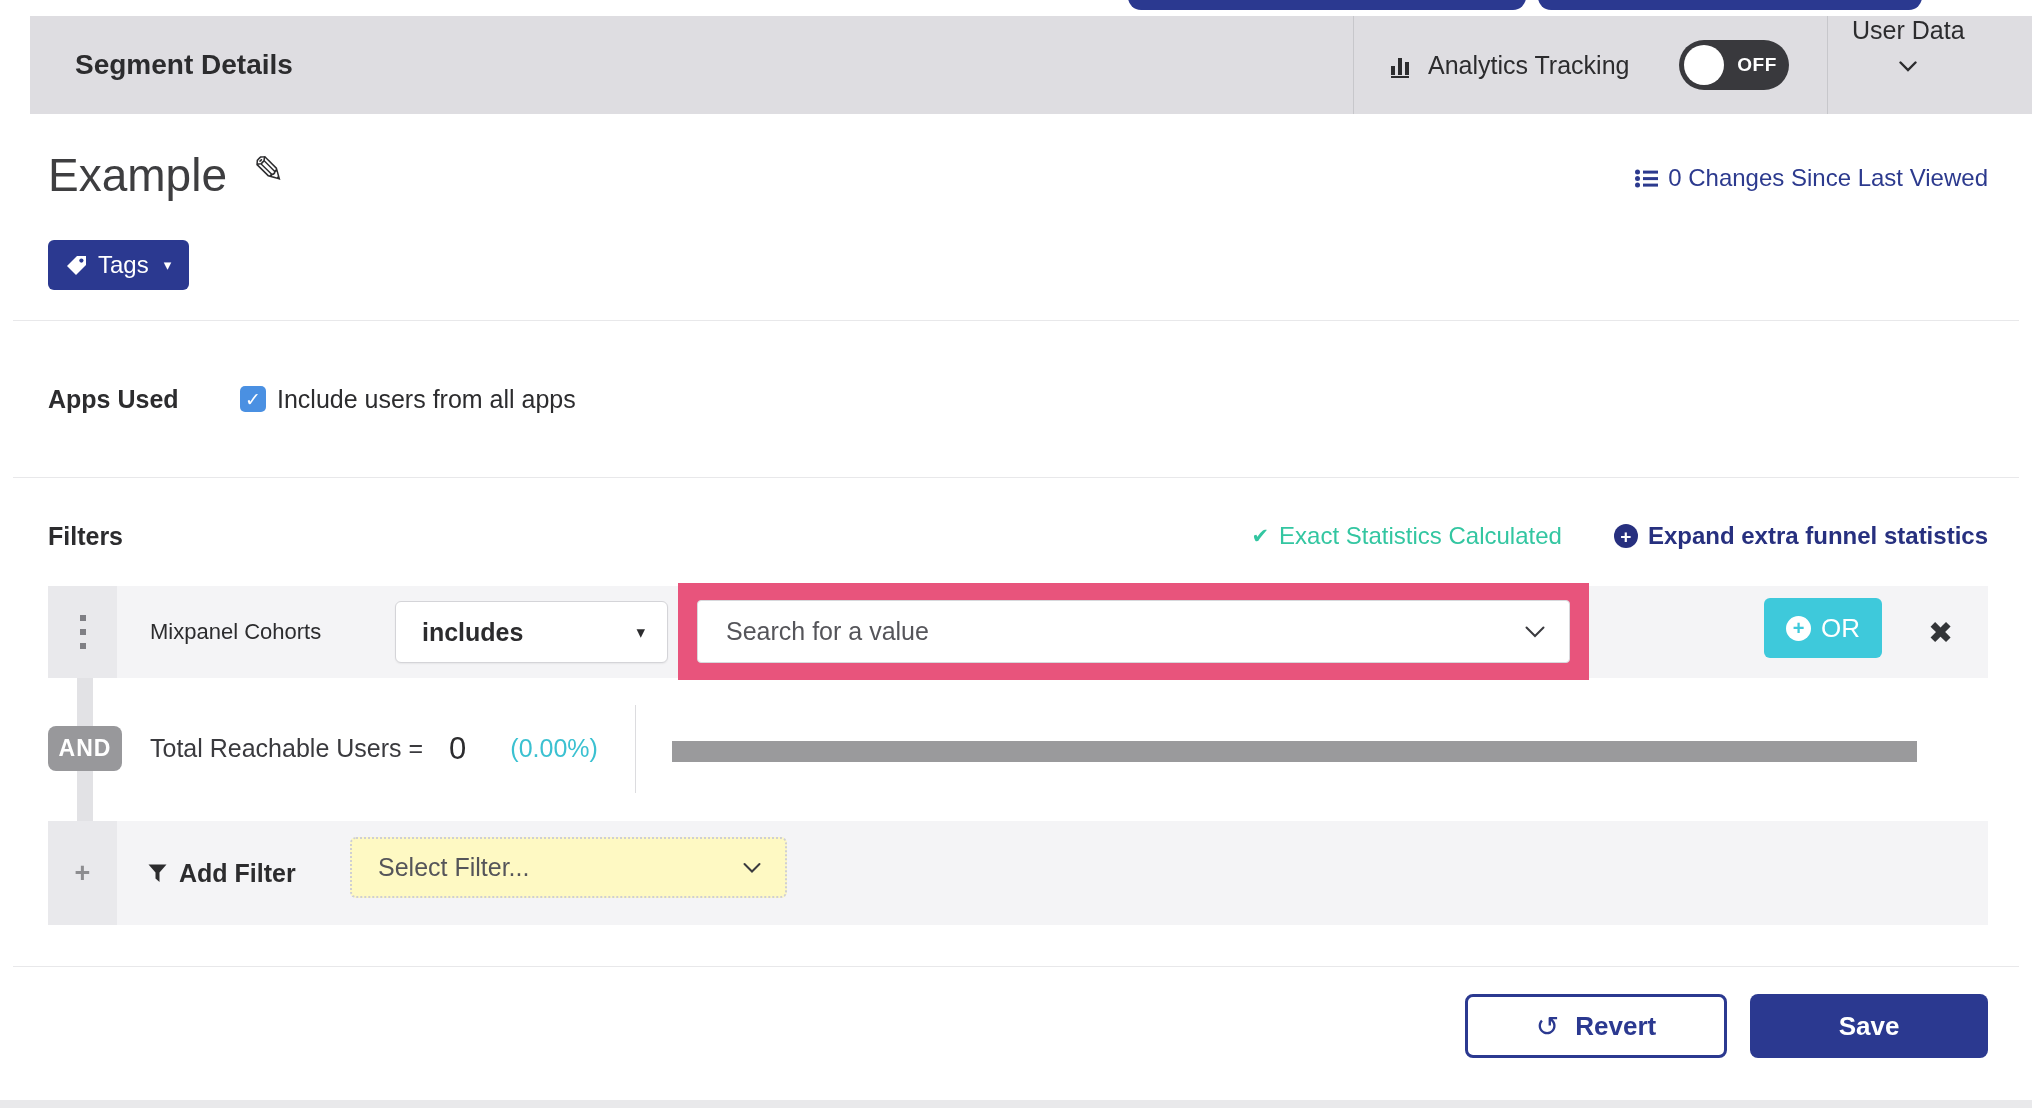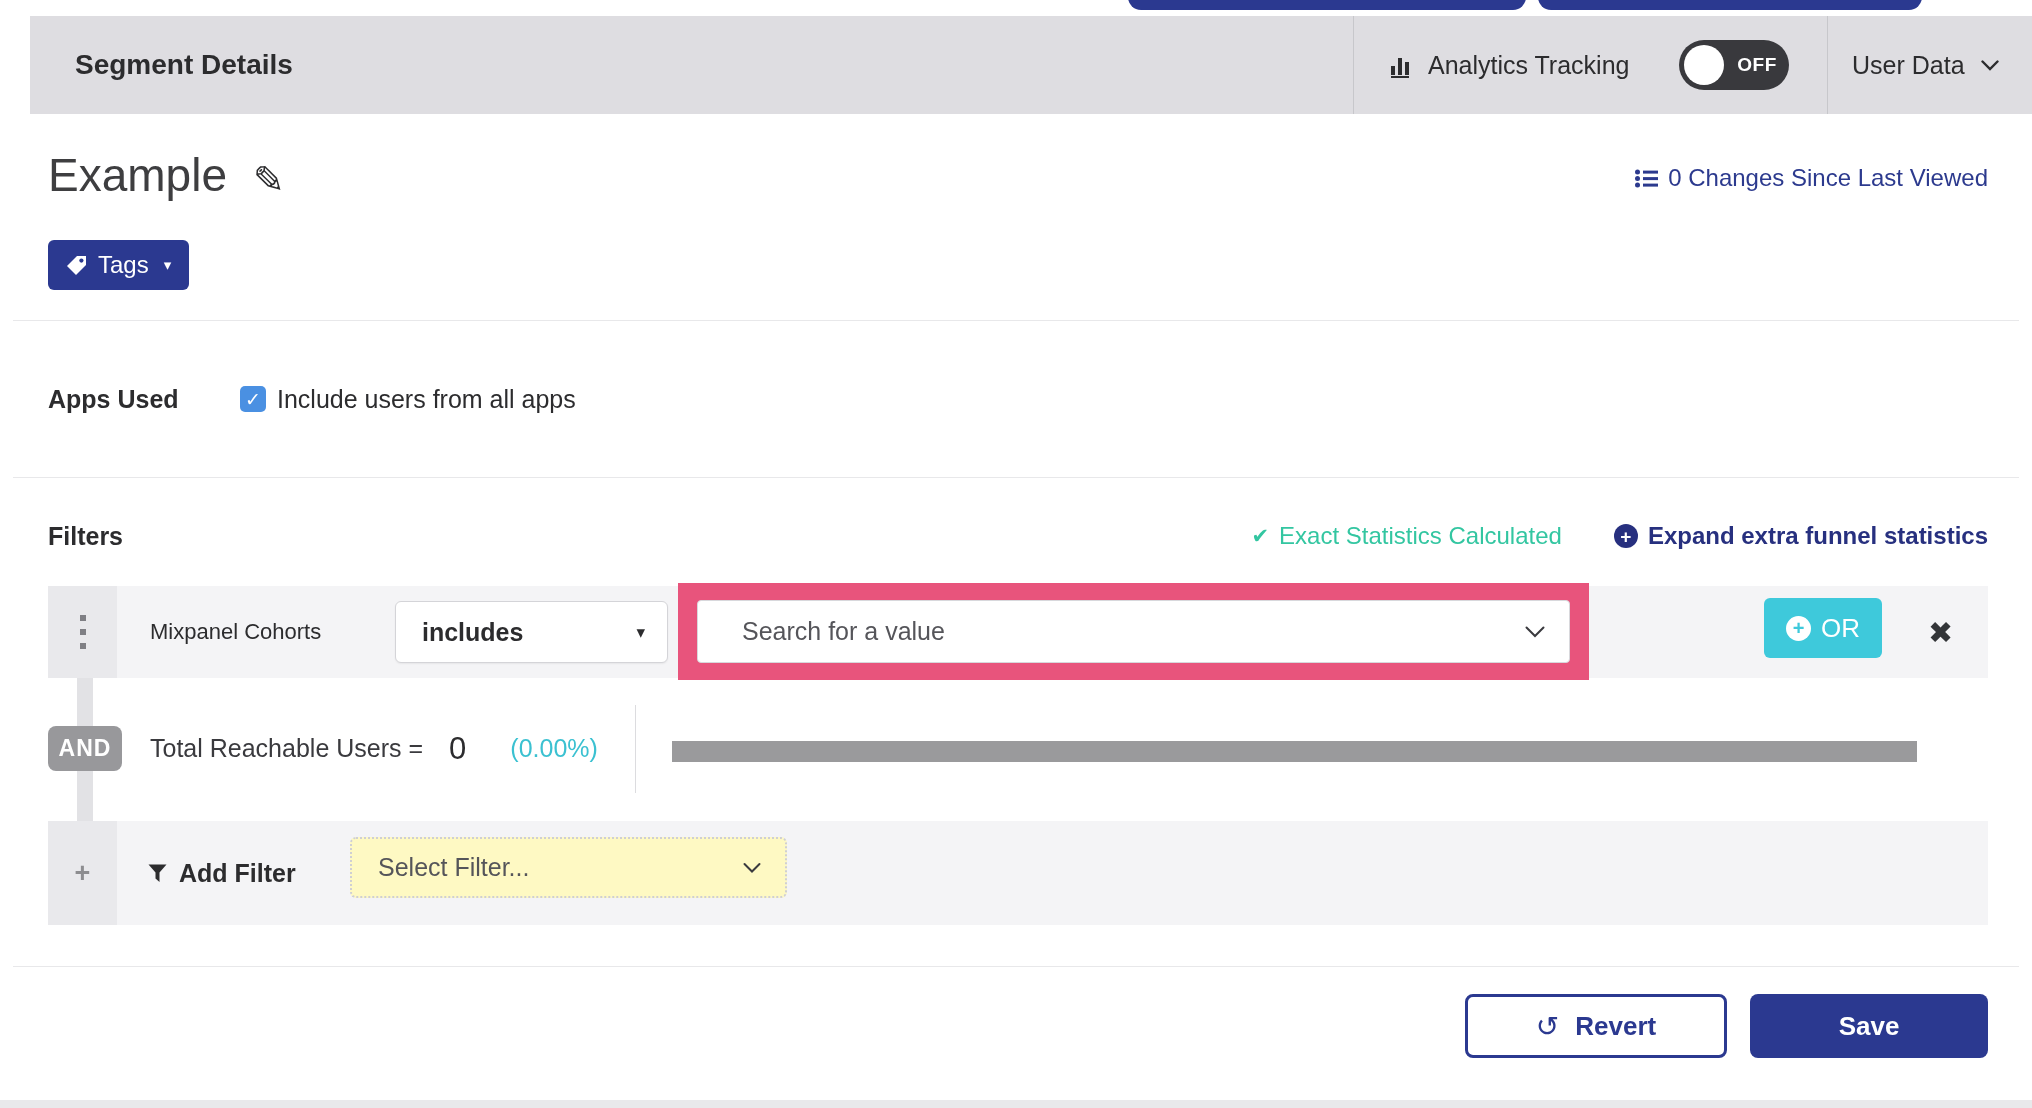--- a/index.html
+++ b/index.html
@@ -19,25 +19,25 @@
   .hdr-div { position: absolute; top: 0; width: 1px; height: 98px; background: #c7c7cb; }
   .hdr-div1 { left: 1323px; }
   .hdr-div2 { left: 1797px; }
   .analytics-group { position: absolute; left: 1359px; top: 0; height: 98px; display: flex; align-items: center; gap: 12px; }
   .analytics-label { font-size: 25px; color: #2c2c2e; }
   .toggle { position: absolute; left: 1649px; top: 24px; width: 110px; height: 50px; background: #39393d;
             border-radius: 25px; cursor: pointer; }
   .toggle-knob { position: absolute; left: 5px; top: 5px; width: 40px; height: 40px; background: #ffffff; border-radius: 50%; }
   .toggle-text { position: absolute; left: 52px; top: 0; height: 50px; width: 52px; display: flex; align-items: center;
                  justify-content: center; color: #ffffff; font-size: 19px; font-weight: bold; letter-spacing: .5px; }
-  .userdata-group { position: absolute; left: 1822px; top: 0; height: 98px; display: flex; align-items: center; gap: 16px; cursor: pointer; }
+  .userdata-group { position: absolute; left: 1822px; top: 0; height: 98px; display: flex; align-items: center; gap: 16px; cursor: pointer; flex-direction: column; }
   .userdata-label { font-size: 25px; color: #2c2c2e; }
 
   
-  .title-row { position: absolute; left: 48px; top: 148px; display: flex; align-items: flex-end; gap: 26px; }
+  .title-row { position: absolute; left: 48px; top: 148px; display: flex; align-items: flex-start; gap: 26px; }
   .segment-name { font-size: 46px; font-weight: 400; color: #3e3e40; }
   .pencil { font-size: 38px; color: #2c2c2e; cursor: pointer; }
   .changes-link { position: absolute; right: 44px; top: 164px; display: flex; align-items: center; gap: 10px;
                   color: #2c3a8e; font-size: 24px; cursor: pointer; }
 
   .tags-btn { position: absolute; left: 48px; top: 240px; height: 50px; background: #2b3990; border-radius: 6px;
               display: flex; align-items: center; gap: 11px; padding: 0 18px; cursor: pointer; color: #ffffff; }
   .tags-label { font-size: 24px; color: #ffffff; }
   .tags-caret { font-size: 15px; color: #ffffff; margin-left: 4px; }
 
@@ -70,21 +70,21 @@
                  font-size: 22px; color: #2c2c2e; }
   .op-select { position: absolute; left: 347px; top: 15px; width: 273px; height: 62px; background: #ffffff;
                border: 1px solid #d4d4d8; border-radius: 6px; box-shadow: 0 1px 2px rgba(0,0,0,0.06);
                display: flex; align-items: center; cursor: pointer; }
   .op-text { padding-left: 26px; font-size: 25px; font-weight: bold; color: #2c2c2e; }
   .op-caret { position: absolute; right: 22px; font-size: 17px; color: #2c2c2e; }
   .pink-highlight { position: absolute; left: 630px; top: -3px; width: 911px; height: 97px; background: #e8547c;
                     padding: 17px 19px; }
   .value-select { position: relative; width: 100%; height: 100%; background: #ffffff; border: 1px solid #d8d8dc;
                   border-radius: 4px; display: flex; align-items: center; cursor: pointer; }
-  .value-placeholder { padding-left: 44px; font-size: 25px; color: #55555a; }
+  .value-placeholder { padding-left: 28px; font-size: 25px; color: #55555a; }
   .select-chevron { position: absolute; right: 24px; top: 50%; transform: translateY(-50%); }
   .or-btn { position: absolute; left: 1716px; top: 12px; width: 118px; height: 60px; background: #3ec9db;
             border-radius: 6px; display: flex; align-items: center; justify-content: center; gap: 10px;
             color: #ffffff; font-size: 26px; cursor: pointer; }
   .or-plus { background: #ffffff; color: #3ec9db; font-size: 20px; width: 25px; height: 25px; }
   .close-x { position: absolute; left: 1880px; top: 0; height: 92px; display: flex; align-items: center;
              font-size: 30px; color: #333538; cursor: pointer; }
 
   
   .connector { position: absolute; left: 77px; top: 678px; width: 16px; height: 143px; background: #e2e2e5; }

